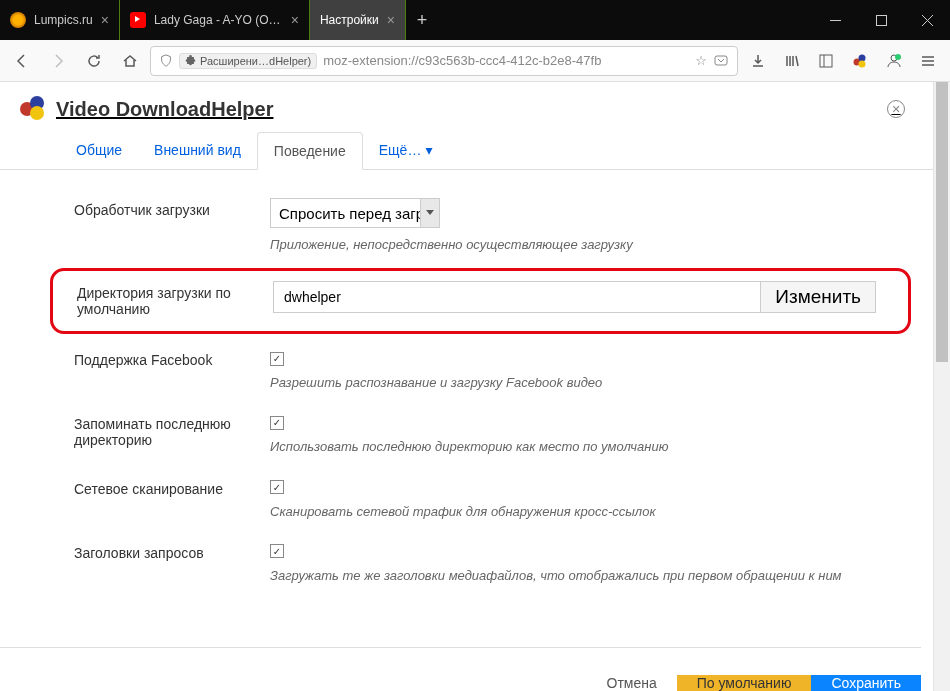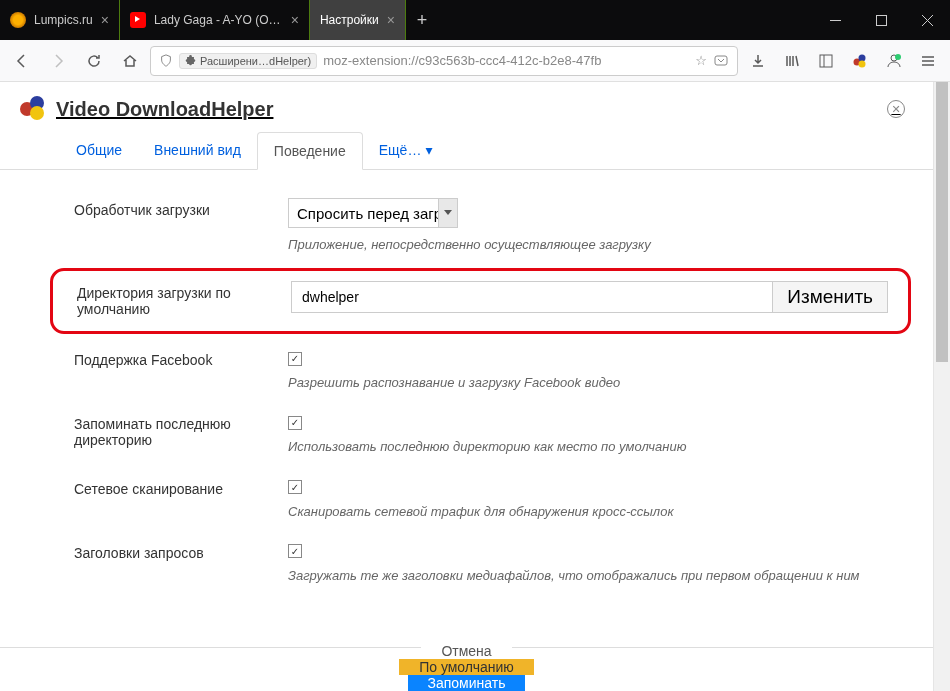--- a/index.html
+++ b/index.html
@@ -39,35 +39,35 @@
 .page-header .logo { width: 26px; height: 26px; position: relative; }
 .page-header h1 { font-size: 20px; font-weight: 600; color: #333; }
 .close-x { margin-left: auto; width: 18px; height: 18px; border: 1.5px solid #888; border-radius: 50%; display: flex; align-items: center; justify-content: center; color: #888; font-size: 11px; cursor: pointer; margin-right: 8px; }
 
 .tabs { display: flex; border-bottom: 1px solid #ddd; padding-left: 60px; }
 .set-tab { padding: 10px 16px; font-size: 14px; color: #0060df; cursor: pointer; }
 .set-tab.active-tab { color: #555; background: #fff; border: 1px solid #ddd; border-bottom-color: #fff; margin-bottom: -1px; border-radius: 4px 4px 0 0; }
 .set-tab .chev { margin-left: 4px; color: #0060df; }
 
 .settings-body { padding: 18px 0 0 0; }
-.row { display: flex; padding: 10px 20px 10px 74px; gap: 24px; align-items: flex-start; }
-.row.hl { border: 3px solid #e30613; border-radius: 14px; margin: 4px 22px 4px 50px; padding: 10px 20px 14px 24px; }
+.row { display: flex; padding: 10px 20px 10px 74px; gap: 6px; align-items: flex-start; }
+.row.hl { border: 3px solid #e30613; border-radius: 14px; margin: 4px 22px 4px 50px; padding: 10px 32px 14px 24px; }
 .row-label { width: 190px; font-size: 14px; color: #333; padding-top: 4px; flex-shrink: 0; }
 .row-ctrl { flex: 1; }
 .select-box { width: 170px; height: 30px; border: 1px solid #ccc; background: #fff; font-size: 15px; padding: 0 24px 0 8px; position: relative; display: flex; align-items: center; cursor: pointer; overflow: hidden; white-space: nowrap; }
 .select-box::after { content: ""; position: absolute; right: 0; top: 0; width: 18px; height: 100%; background: #e8e8e8; border-left: 1px solid #ccc; }
 .select-arrow { position: absolute; right: 5px; top: 11px; width: 0; height: 0; border-left: 4px solid transparent; border-right: 4px solid transparent; border-top: 5px solid #555; z-index: 1; }
 .help { font-style: italic; font-size: 13px; color: #666; margin-top: 8px; line-height: 1.4; }
 .input-row { display: flex; }
 .text-input { flex: 1; height: 32px; border: 1px solid #ccc; padding: 0 10px; font-size: 14px; background: #fff; }
 .change-btn { height: 32px; padding: 0 14px; background: #f5f5f5; border: 1px solid #ccc; border-left: none; font-size: 19px; cursor: pointer; }
 .chk { width: 14px; height: 14px; border: 1px solid #888; display: inline-flex; align-items: center; justify-content: center; font-size: 10px; color: #333; background: #fff; cursor: pointer; }
 
 
-.footer { position: absolute; bottom: 0; left: 0; right: 17px; height: 44px; border-top: 1px solid #ddd; display: flex; justify-content: flex-end; align-items: center; background: #fff; flex-direction: column; }
+.footer { position: absolute; bottom: 0; left: 0; right: 29px; height: 44px; border-top: 1px solid #ddd; display: flex; justify-content: flex-end; align-items: flex-end; background: #fff; }
 .footer button { border: none; padding: 0 20px; font-size: 14px; cursor: pointer; }
 .btn-cancel { background: #fff; color: #555; }
 .btn-default { background: #f0b429; color: #333; }
 .btn-save { background: #0a84ff; color: #fff; }
 
 
 .lumpics-ico { background: radial-gradient(circle, #ffb000 40%, #cc7a00 70%); border-radius: 50%; }
 .youtube-ico { background: #f00; border-radius: 3px; position: relative; }
 .youtube-ico::after { content: ""; position: absolute; left: 5px; top: 4px; border-left: 5px solid #fff; border-top: 3.5px solid transparent; border-bottom: 3.5px solid transparent; }
 .dwh-logo-ball { position: absolute; border-radius: 50%; }
@@ -271,14 +271,14 @@
 
 </div>
 <div class="scrollbar">
   <div class="scroll-thumb"></div>
 </div>
 </div>
 
 <div class="footer">
   <button class="btn-cancel">Отмена</button>
   <button class="btn-default">По умолчанию</button>
-  <button class="btn-save">Запоминать</button>
+  <button class="btn-save">Сохранить</button>
 </div>
 
 </body></html>

